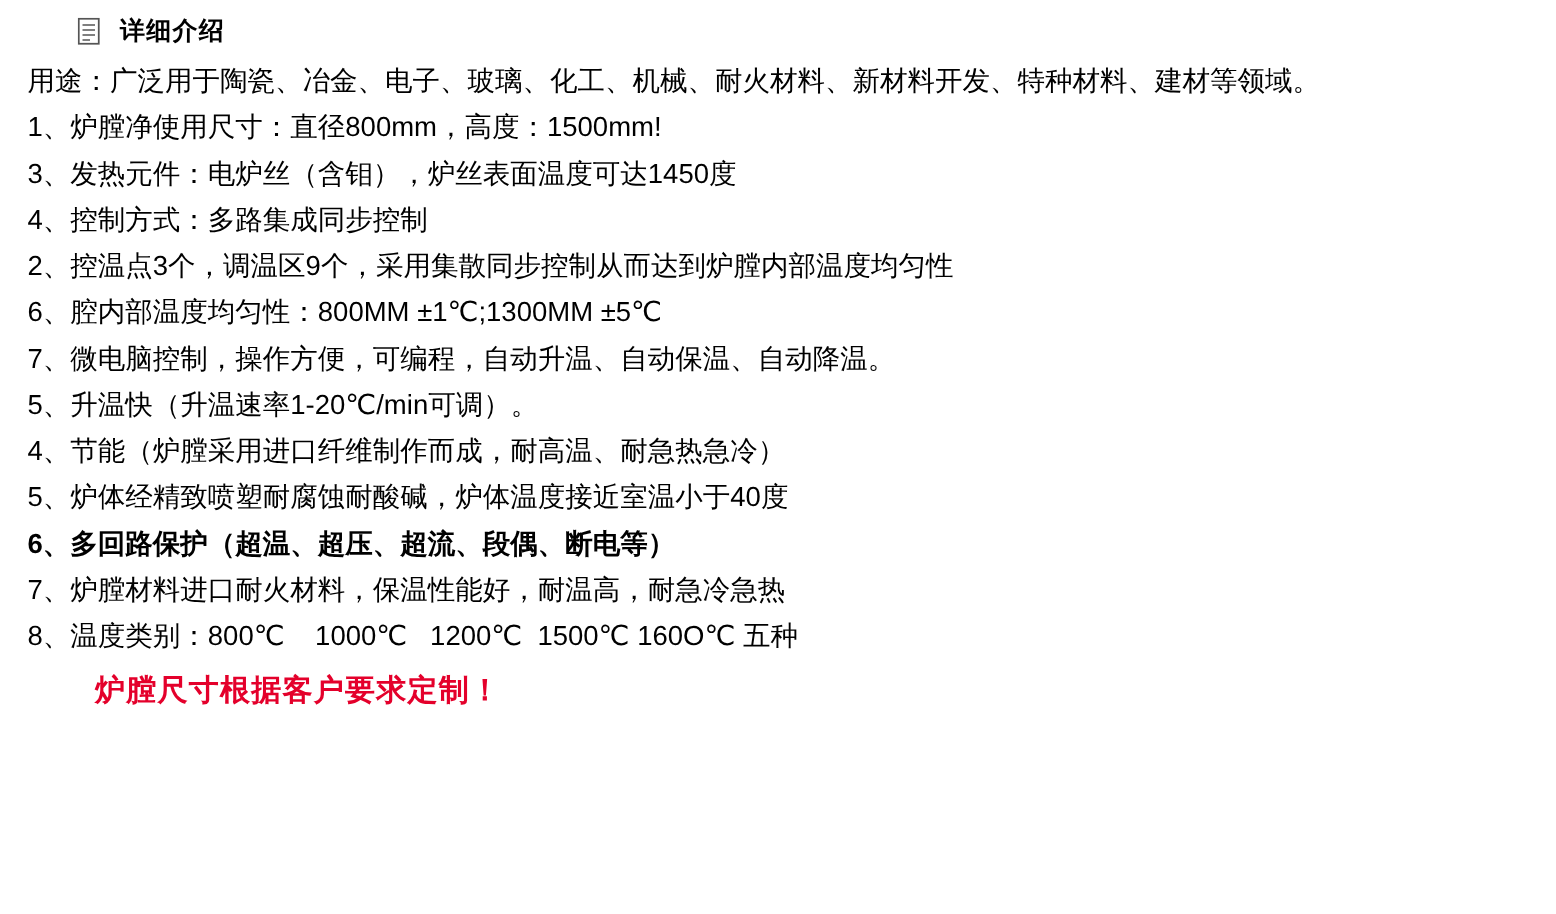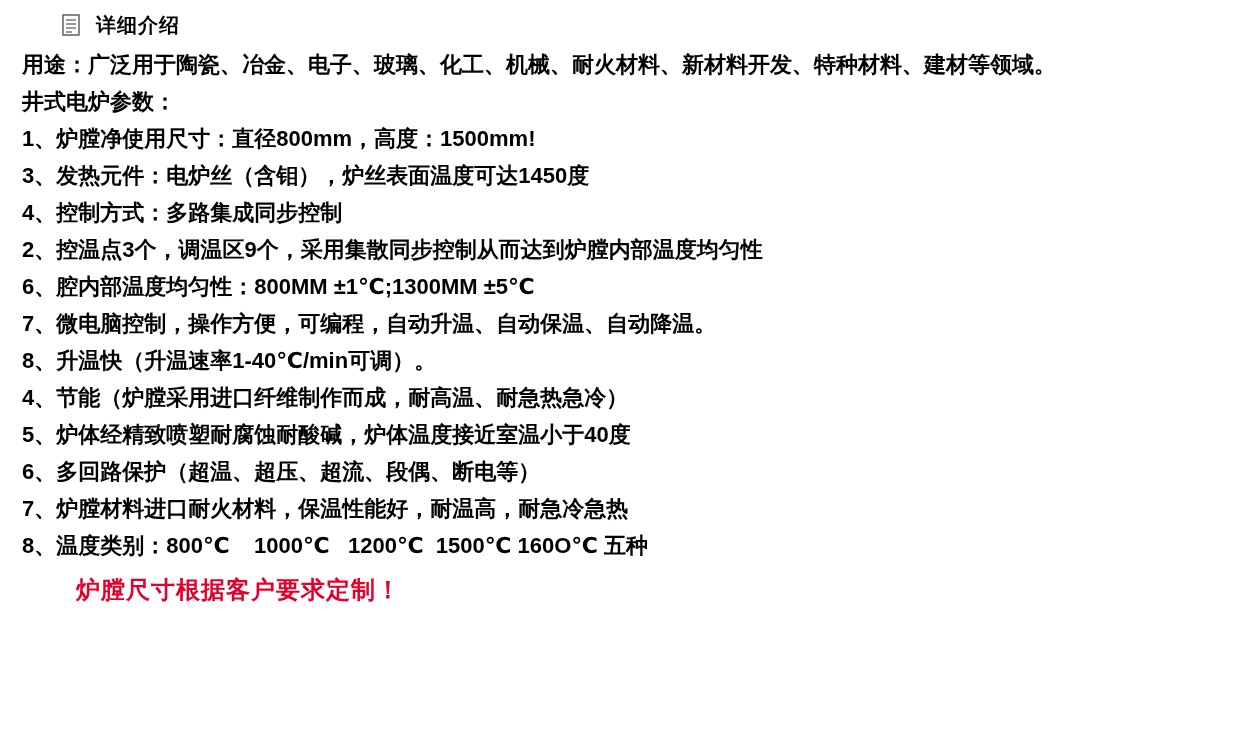--- a/index.html
+++ b/index.html
@@ -45,21 +45,21 @@
     line-height: 22px;
   }
   
   .content {
     padding: 10px 0 0 22px;
   }
   .line {
     font-size: 22px;
     line-height: 37px;
     white-space: pre;
-    font-weight: 700;
+    font-weight: 400;
     color: #000;
   }
   .line.intro {
     letter-spacing: 0px;
   }
   .line.bold-item {
     font-weight: 700;
   }
   .highlight {
     margin-top: 10px;
@@ -85,29 +85,28 @@
         <line x1="4" y1="10" x2="14" y2="10" stroke="#555555" stroke-width="1.2"></line>
         <line x1="4" y1="14" x2="14" y2="14" stroke="#555555" stroke-width="1.2"></line>
         <line x1="4" y1="18" x2="10" y2="18" stroke="#555555" stroke-width="1.2"></line>
       </svg>
     </span>
     <span class="header-title">详细介绍</span>
   </div>
 
   <div class="content">
     <div class="line intro">用途：广泛用于陶瓷、冶金、电子、玻璃、化工、机械、耐火材料、新材料开发、特种材料、建材等领域。</div>
-    <div class="line">井式电炉参数：</div>
 
     <div class="line">1、炉膛净使用尺寸：直径800mm，高度：1500mm!</div>
     <div class="line">3、发热元件：电炉丝（含钼），炉丝表面温度可达1450度</div>
     <div class="line">4、控制方式：多路集成同步控制</div>
     <div class="line">2、控温点3个，调温区9个，采用集散同步控制从而达到炉膛内部温度均匀性</div>
     <div class="line">6、腔内部温度均匀性：800MM ±1℃;1300MM ±5℃</div>
     <div class="line">7、微电脑控制，操作方便，可编程，自动升温、自动保温、自动降温。</div>
-    <div class="line">8、升温快（升温速率1-40℃/min可调）。</div>
+    <div class="line">5、升温快（升温速率1-20℃/min可调）。</div>
     <div class="line">4、节能（炉膛采用进口纤维制作而成，耐高温、耐急热急冷）</div>
     <div class="line">5、炉体经精致喷塑耐腐蚀耐酸碱，炉体温度接近室温小于40度</div>
     <div class="line bold-item">6、多回路保护（超温、超压、超流、段偶、断电等）</div>
     <div class="line">7、炉膛材料进口耐火材料，保温性能好，耐温高，耐急冷急热</div>
     <div class="line">8、温度类别：800℃    1000℃   1200℃  1500℃ 160O℃ 五种</div>
 
     <div class="highlight">炉膛尺寸根据客户要求定制！</div>
   </div>
 
 </div>

